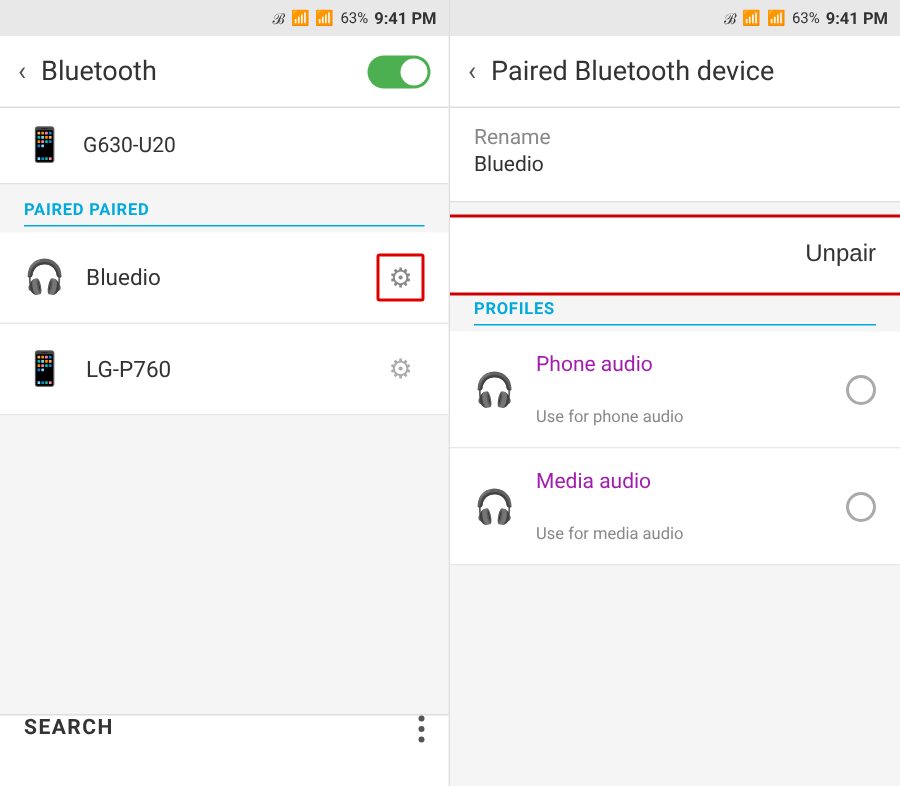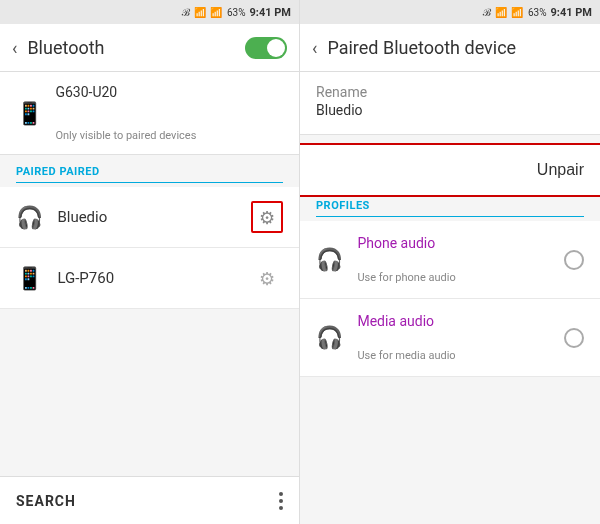--- a/index.html
+++ b/index.html
@@ -98,21 +98,21 @@
       align-items: center;
       gap: 12px;
       border-bottom: 1px solid #e0e0e0;
     }
     .device-icon {
       font-size: 22px;
       color: #888;
     }
     .device-info-text {
       display: flex;
-      flex-direction: column;
+      flex-direction: row;
       gap: 29px;
     }
     .device-name {
       font-size: 14px;
       color: #333;
     }
     .device-subtitle {
       font-size: 11px;
       color: #888;
     }
@@ -172,21 +172,21 @@
       color: #aaa;
       cursor: pointer;
     }
 
     
     .bottom-bar {
       height: 48px;
       background: #fff;
       border-top: 1px solid #ddd;
       display: flex;
-      align-items: center;
+      align-items: flex-start;
       justify-content: space-between;
       padding: 0 16px;
     }
     .search-btn {
       font-size: 14px;
       font-weight: bold;
       color: #333;
       letter-spacing: 1px;
       cursor: pointer;
     }
@@ -312,21 +312,20 @@
     <span class="top-bar-title">Bluetooth</span>
     <div class="toggle-switch"></div>
   </div>
 
   <div class="content">
 
     <div class="device-info">
       <span class="device-icon">📱</span>
       <div class="device-info-text">
         <span class="device-name">G630-U20</span>
-        <span class="device-subtitle">Only visible to paired devices</span>
       </div>
     </div>
 
     <div class="section-header">PAIRED PAIRED</div>
     <div class="section-divider"></div>
 
     <div class="device-item">
       <span class="device-item-icon">🎧</span>
       <span class="device-item-name">Bluedio</span>
       <div class="gear-btn">⚙</div>

